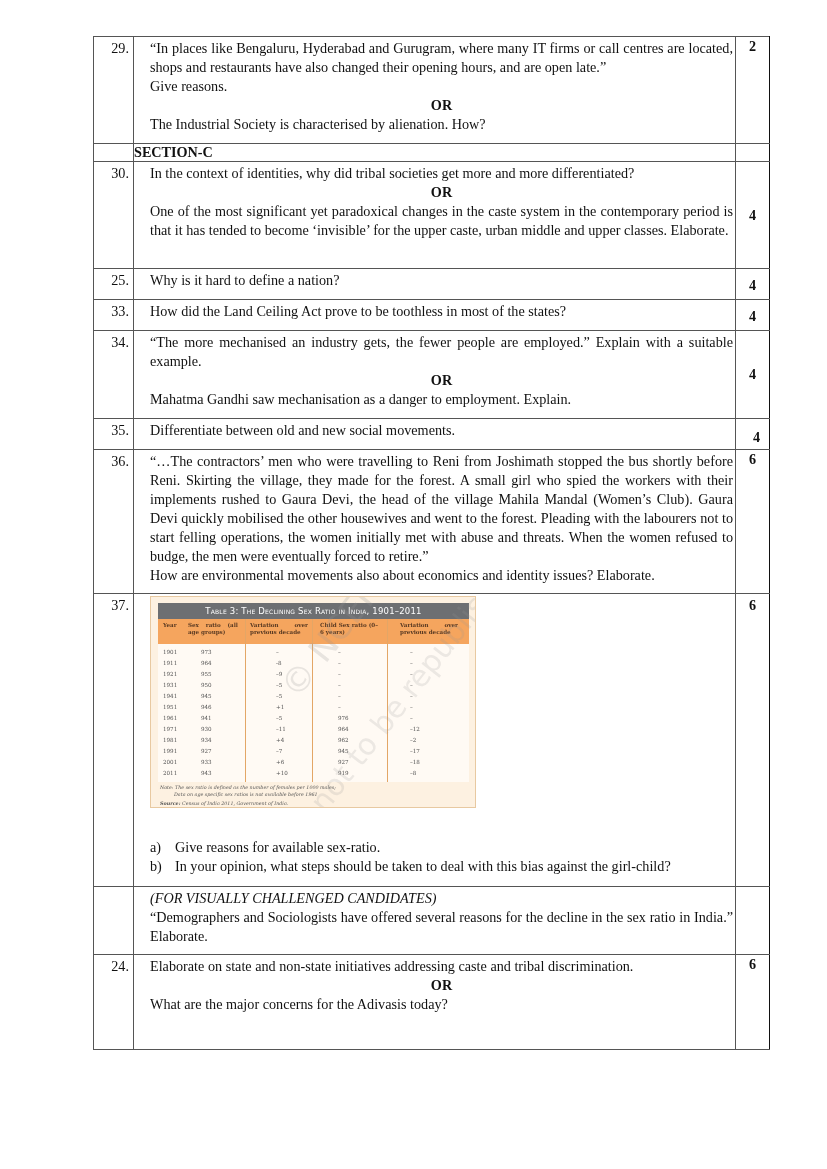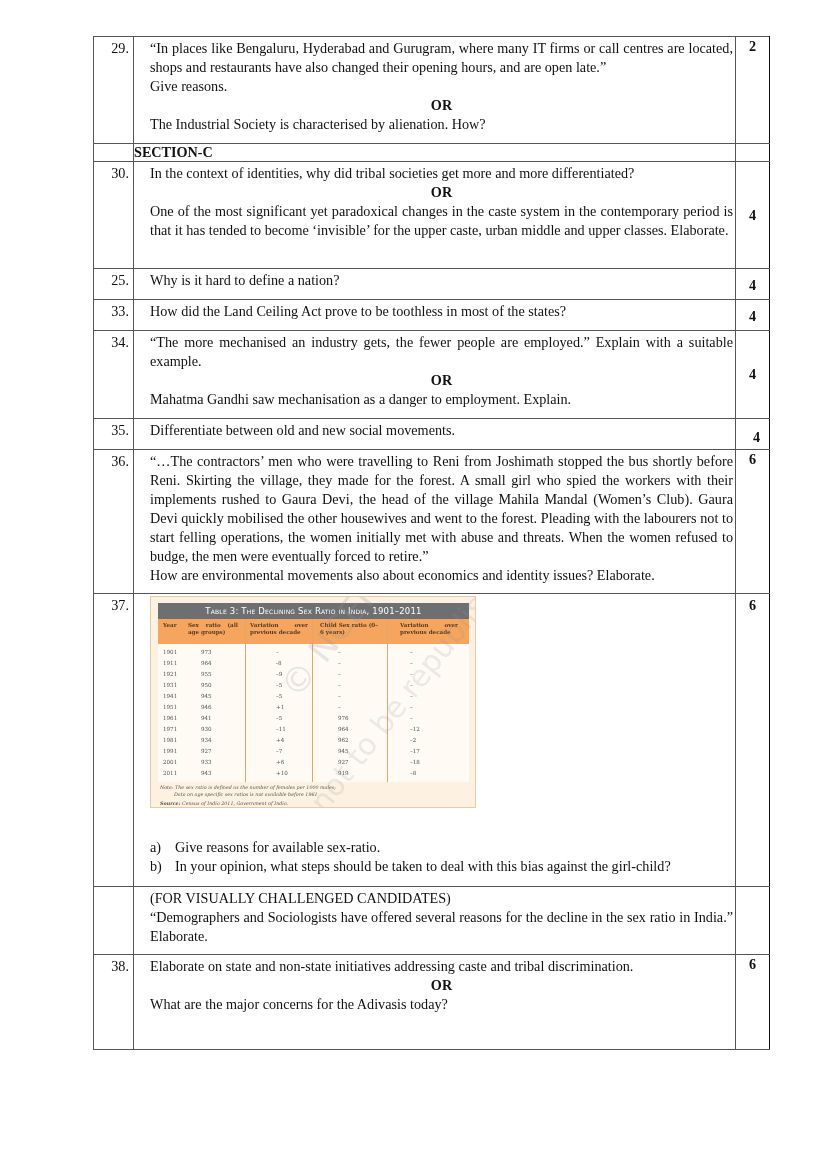--- a/index.html
+++ b/index.html
@@ -6,21 +6,21 @@
   body { width: 827px; height: 1169px; position: relative; font-family: "Liberation Serif", serif; color: #111; }
   .paper { position: absolute; left: 93px; top: 36px; width: 676px; }
   table.qt { border-collapse: collapse; width: 676px; table-layout: fixed; }
   table.qt td { border: 1px solid #555; vertical-align: top; font-size: 14.2px; line-height: 19px; padding: 0; }
   table.qt td.num { width: 40px; text-align: right; padding: 2px 4px 0 0; box-sizing: border-box; }
   table.qt td.body { width: 600px; padding: 2px 2px 0 16px; box-sizing: border-box; text-align: justify; }
   table.qt td.marks { width: 34px; text-align: center; font-weight: bold; box-sizing: border-box; border-right: 1.5px solid #111; }
   .or { text-align: center; font-weight: bold; }
   .section { text-align: center; font-weight: bold; padding: 0 !important; line-height: 17px !important; }
   .line { display: block; }
-  .italic { }
+  .italic { font-style: italic; }
 
   
   .ncert { position: relative; width: 326px; height: 212px; margin: 0 0 16px 0; background: #fdf1e1; border: 1px solid #e8c9a1; box-sizing: border-box; font-family: "DejaVu Serif", serif; overflow: hidden; }
   .ncert .ttl { position: absolute; left: 7px; top: 6px; width: 311px; height: 16px; background: #6d6f72; color: #fff; font-family: "DejaVu Sans", sans-serif; font-size: 8.5px; line-height: 16px; text-align: center; letter-spacing: 0.2px; font-variant: small-caps; }
   .ncert .hdr { position: absolute; left: 7px; top: 22px; width: 311px; height: 25px; background: #f5a55e; }
   .ncert .hdr span { position: absolute; top: 3px; font-size: 5.6px; line-height: 7px; font-weight: bold; color: #5a3a22; }
   .ncert .rowsbox { position: absolute; left: 7px; top: 47px; width: 311px; height: 138px; background: #fffaf4; }
   .ncert .vline { position: absolute; top: 22px; width: 1px; height: 163px; background: #e3a666; }
   .ncert .r { position: absolute; left: 0; width: 311px; height: 11px; font-size: 5.6px; line-height: 11px; color: #555; }
   .ncert .r span { position: absolute; }
@@ -238,21 +238,21 @@
   <tr style="height:68px">
     <td class="num"></td>
     <td class="body">
       <span class="line italic">(FOR VISUALLY CHALLENGED CANDIDATES)</span>
       <span class="line">“Demographers and Sociologists have offered several reasons for the decline in the sex ratio in India.” Elaborate.</span>
     </td>
     <td class="marks"></td>
   </tr>
 
   <tr style="height:95px">
-    <td class="num">38.</td>
+    <td class="num">24.</td>
     <td class="body">
       <span class="line">Elaborate on state and non-state initiatives addressing caste and tribal discrimination.</span>
       <span class="line or">OR</span>
       <span class="line">What are the major concerns for the Adivasis today?</span>
     </td>
     <td class="marks">6</td>
   </tr>
 </tbody>
     </table>
 </div>

